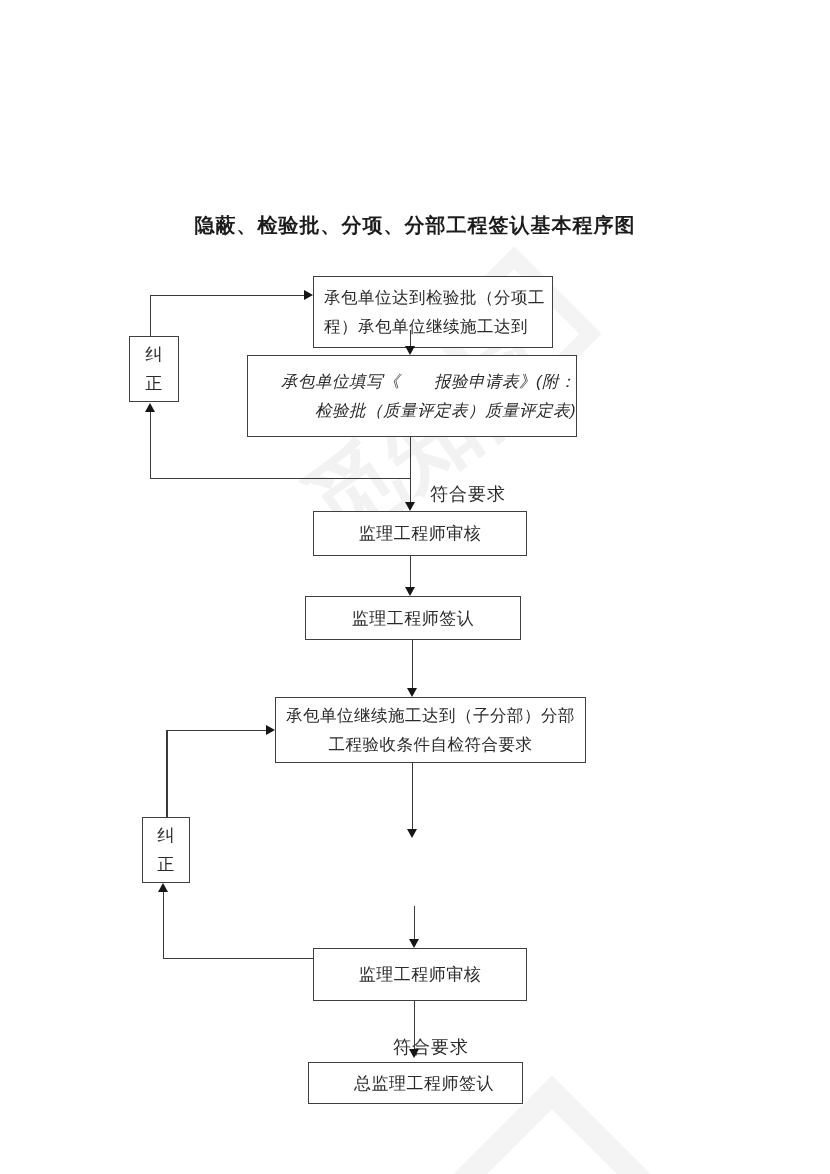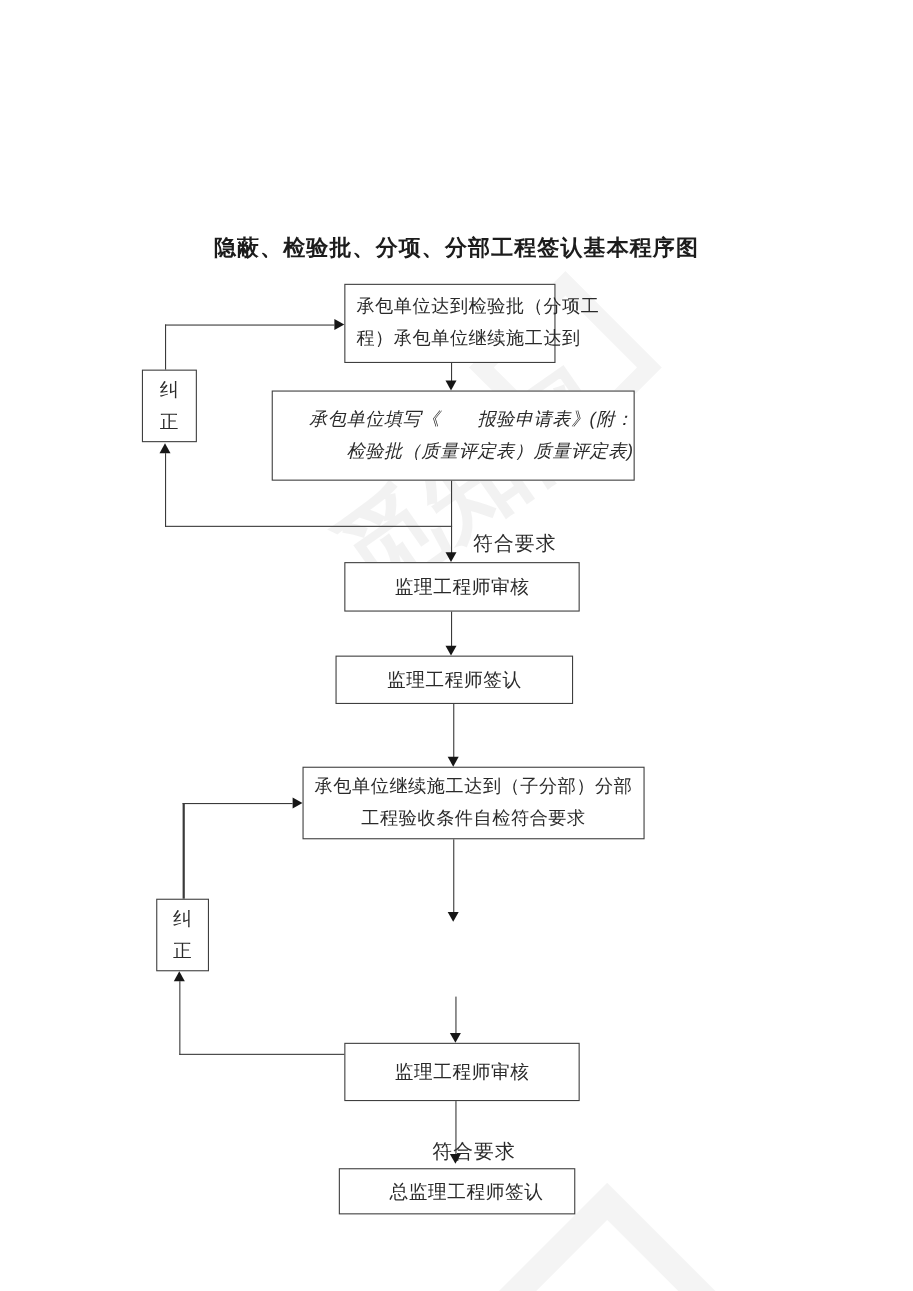--- a/index.html
+++ b/index.html
@@ -53,21 +53,21 @@
 
   <div class="wm-text">觅知网</div>
   <div class="wm-diamond wm-d1"></div>
   <div class="wm-diamond wm-d2"></div>
 
   <div class="title">隐蔽、检验批、分项、分部工程签认基本程序图</div>
 
   <div class="flow-label" style="left:430px;top:482px;">符合要求</div>
   <div class="flow-label" style="left:393px;top:1035px;">符合要求</div>
 
-  <div class="box align-left" style="left:313px;top:258px;width:192px;height:72px;">
+  <div class="box align-left" style="left:313px;top:276px;width:240px;height:72px;">
     <span>承包单位达到检验批（分项工</span>
     <span>程）承包单位继续施工达到</span>
   </div>
 
   <div class="box align-left2" style="left:247px;top:355px;width:330px;height:82px;">
     <span>承包单位填写《　　报验申请表》(附：</span>
     <span>检验批（质量评定表）质量评定表)</span>
   </div>
 
   <div class="box align-center single" style="left:313px;top:511px;width:214px;height:45px;">

